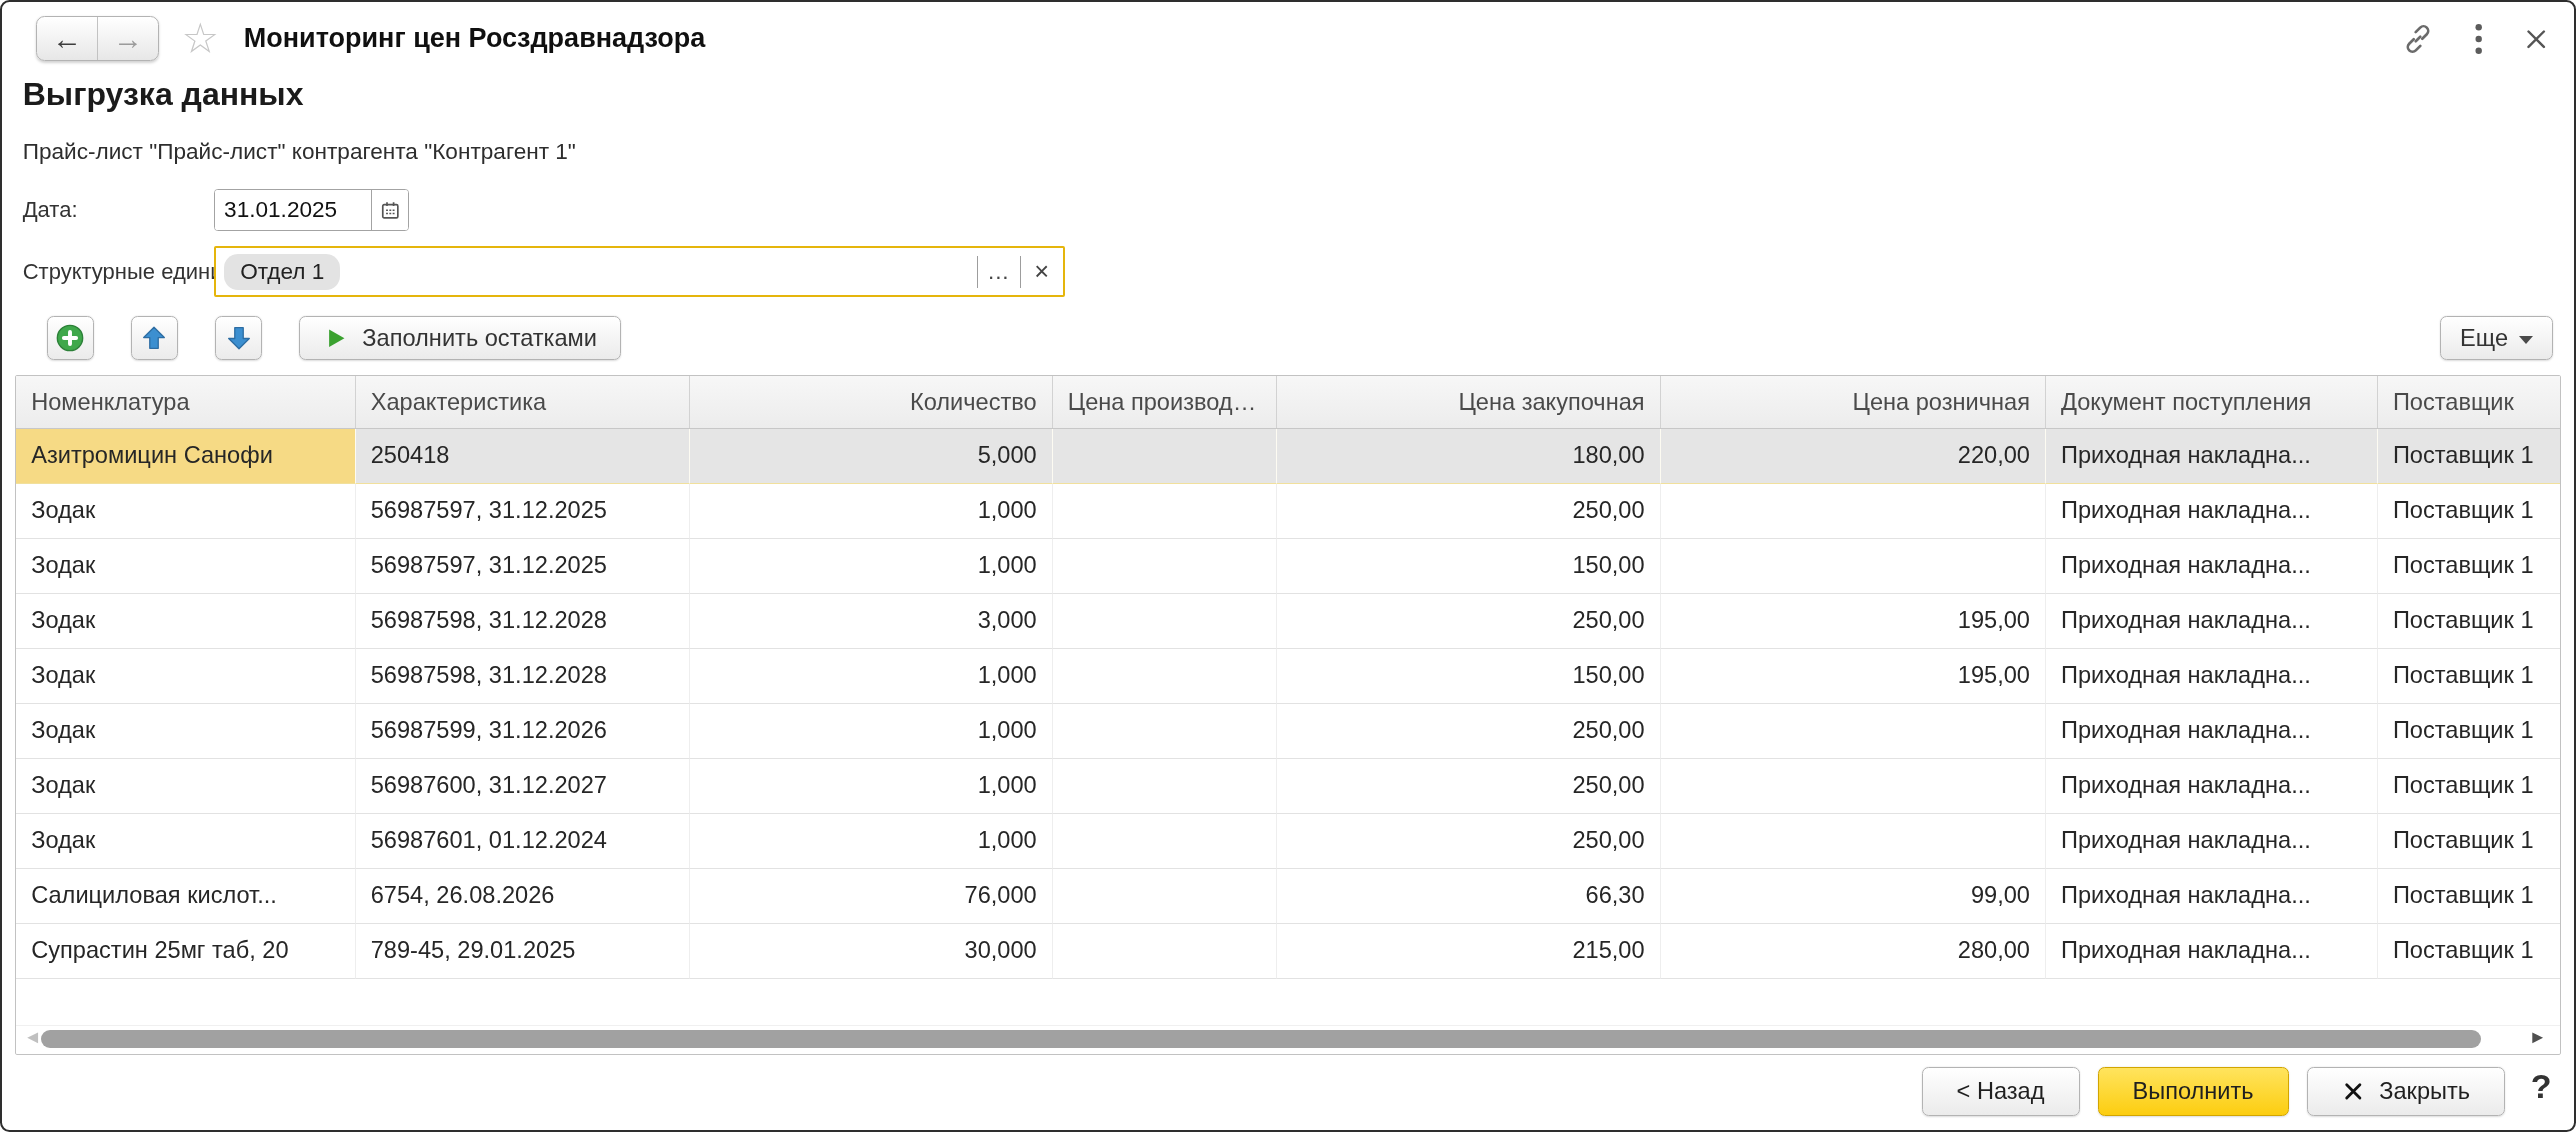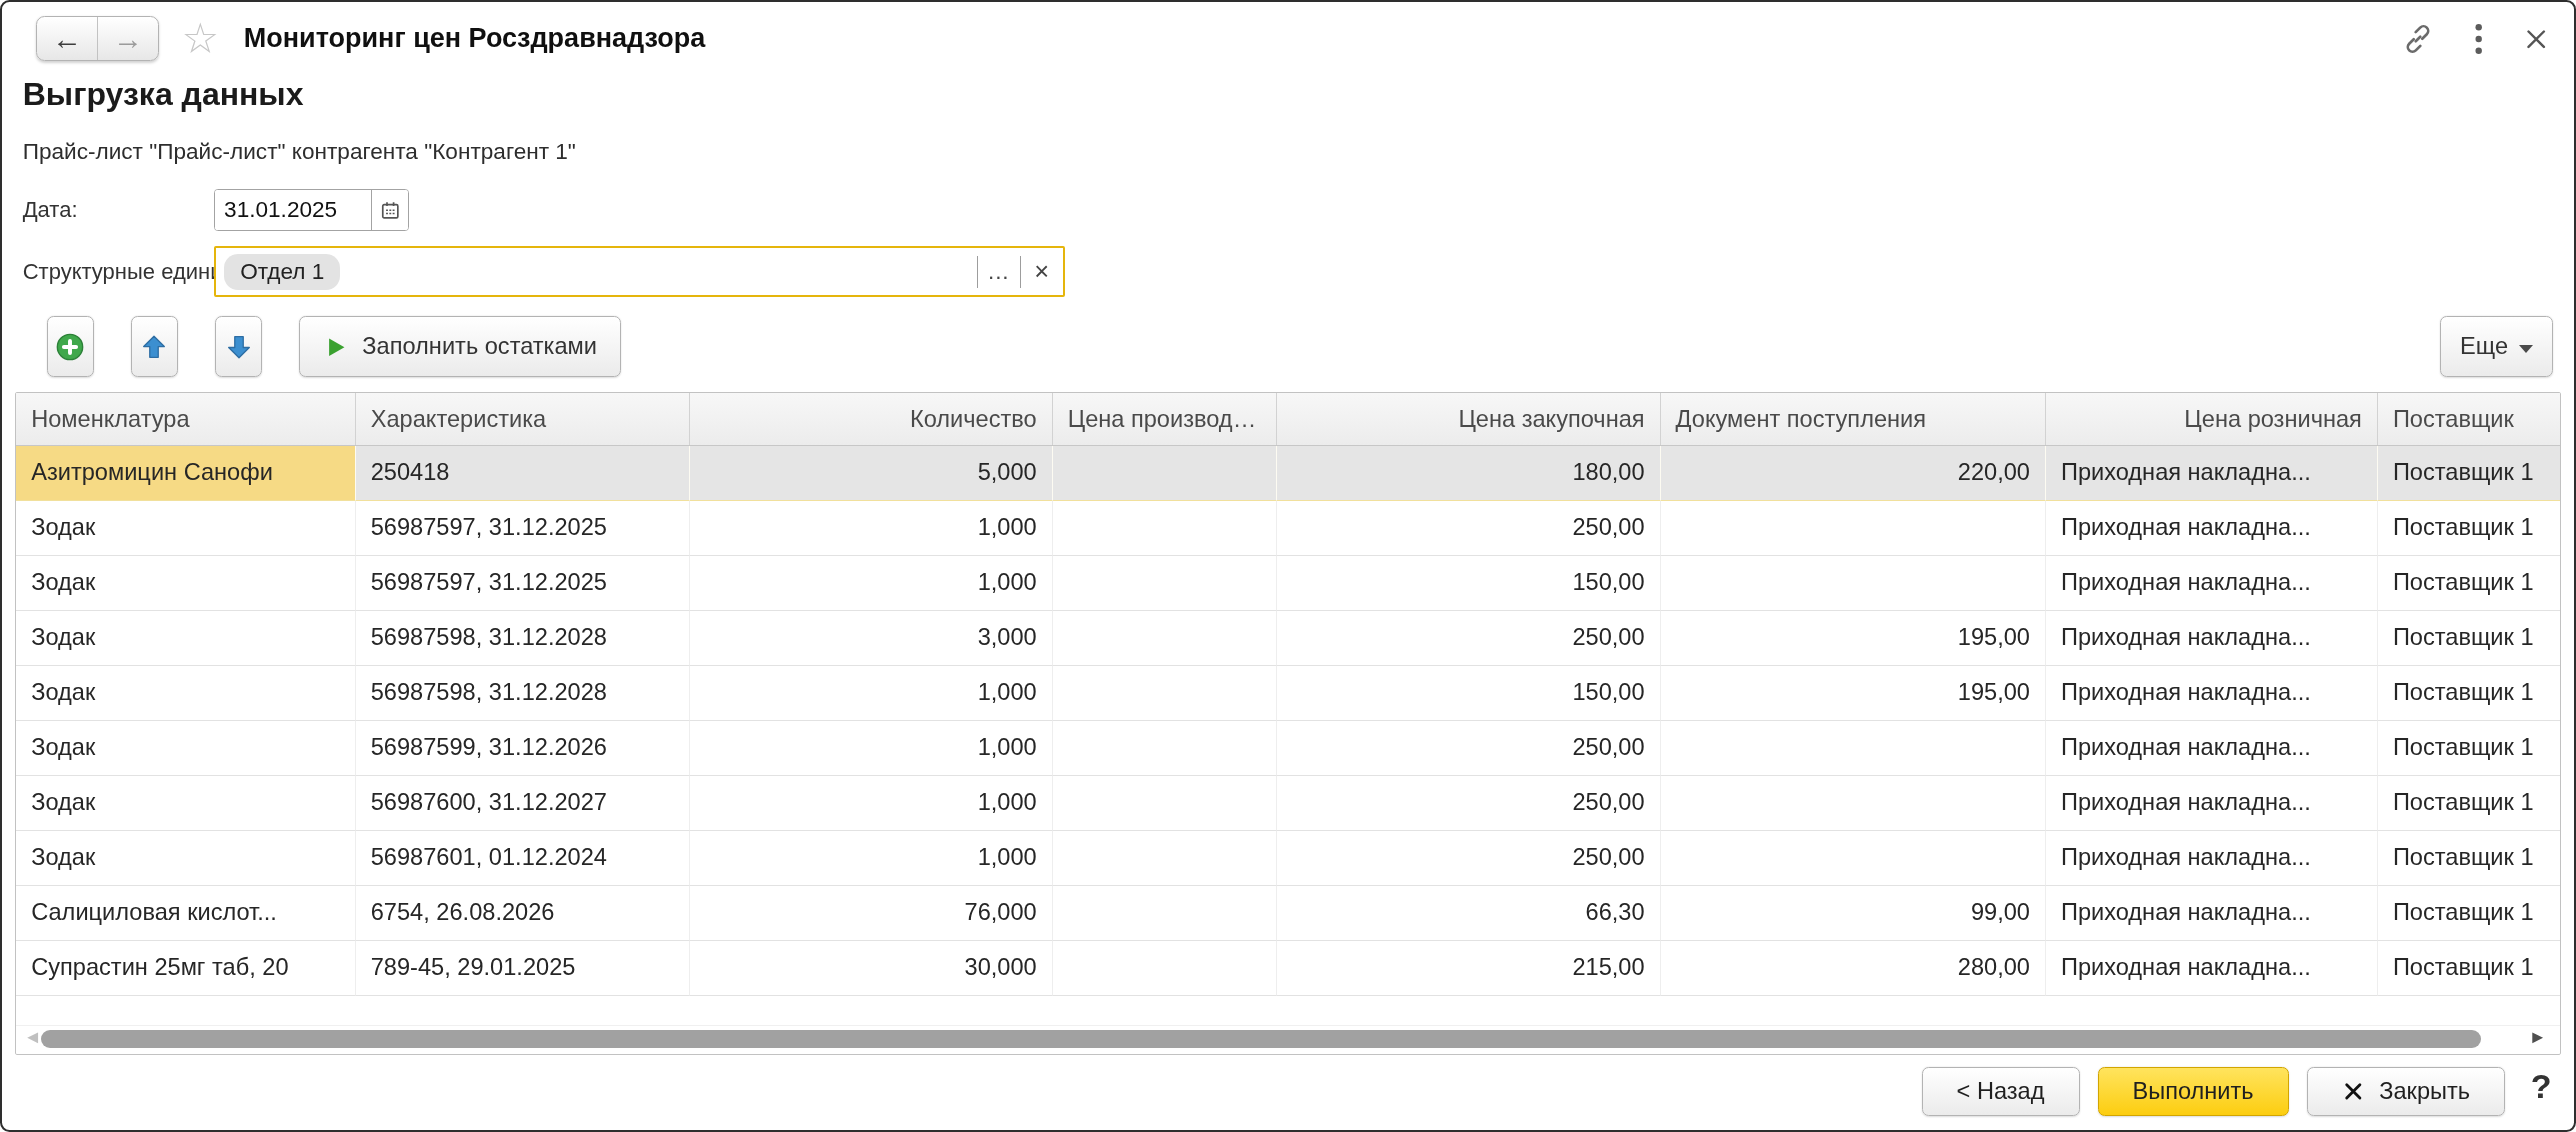--- a/index.html
+++ b/index.html
@@ -32,21 +32,21 @@
   .cal-btn{width:36px;border-left:0.9px solid #a3a3a3;display:flex;align-items:center;justify-content:center;background:#fff;}
   .units-field{display:flex;align-items:center;width:851px;height:51px;box-sizing:border-box;border:2.8px solid #e5b50c;border-radius:1.9px;background:#fff;padding-left:8.5px;}
   .unit-tag{background:#e3e3e3;border-radius:14px;padding:4.7px 16px;font-size:22.6px;color:#222;white-space:nowrap;}
   .units-spacer{flex:1;}
   .units-divider{width:0.9px;height:32px;background:#9d9d9d;flex:none;}
   .units-more{width:42px;text-align:center;font-size:22.6px;color:#444;letter-spacing:0.9px;line-height:19px;}
   .units-clear{width:42px;text-align:center;font-size:25.5px;color:#444;}
 
   
   .toolbar{display:flex;align-items:center;gap:13.2px;margin:19px 7.5px 0 7.5px;flex:none;}
-  .tool-btn{height:61px;min-width:47px;box-sizing:border-box;border:0.9px solid #b3b3b3;border-radius:6.6px;background:linear-gradient(#ffffff,#ebebeb);box-shadow:0 0.9px 1.9px rgba(0,0,0,.14);display:flex;align-items:center;justify-content:center;margin-left:24px;}
+  .tool-btn{height:44px;min-width:47px;box-sizing:border-box;border:0.9px solid #b3b3b3;border-radius:6.6px;background:linear-gradient(#ffffff,#ebebeb);box-shadow:0 0.9px 1.9px rgba(0,0,0,.14);display:flex;align-items:center;justify-content:center;margin-left:24px;}
   .tool-btn svg{display:block;}
   .fill-btn{padding:0 22.6px;gap:15px;font-size:23.6px;color:#333;white-space:nowrap;}
   .more-btn{margin-left:auto;padding:16px 19px;gap:11.3px;font-size:23.6px;color:#333;}
   .caret-down{width:0;height:0;border-left:7.5px solid transparent;border-right:7.5px solid transparent;border-top:8.5px solid #4a4a4a;margin-top:3.8px;}
 
   
   .table-wrap{flex:1;margin-top:15px;border:0.9px solid #c2c2c2;border-radius:1.9px;background:#fff;display:flex;flex-direction:column;overflow:hidden;min-height:0;}
   .grid-row{display:grid;grid-template-columns:13.35% 13.15% 14.25% 8.8% 15.1% 15.15% 13.05% 1fr;}
   .thead{flex:none;background:linear-gradient(#f7f7f7,#ececec);border-bottom:0.9px solid #c7c7c7;}
   .th{height:52px;line-height:52px;padding:0 15px;font-size:23.6px;color:#4a4a4a;border-right:0.9px solid #d2d2d2;white-space:nowrap;overflow:hidden;text-overflow:ellipsis;box-sizing:border-box;}
@@ -167,22 +167,22 @@
       </div>
     </div>
 
     <div class="table-wrap">
       <div class="grid-row thead">
           <div class="th">Номенклатура</div>
           <div class="th">Характеристика</div>
           <div class="th num">Количество</div>
           <div class="th num">Цена производителя</div>
           <div class="th num">Цена закупочная</div>
+          <div class="th num">Цена розничная</div>
           <div class="th">Документ поступления</div>
-          <div class="th num">Цена розничная</div>
           <div class="th">Поставщик</div>
         </div>
       <div>
           <div class="grid-row trow selected">
             <div class="td active">Азитромицин Санофи</div>
             <div class="td">250418</div>
             <div class="td num">5,000</div>
             <div class="td num"></div>
             <div class="td num">180,00</div>
             <div class="td num">220,00</div>

